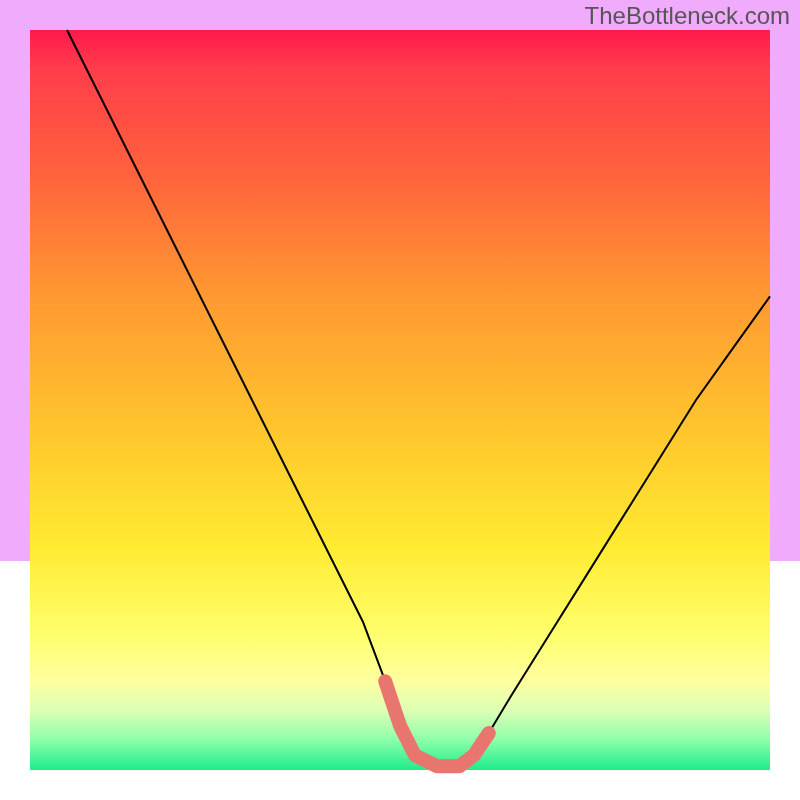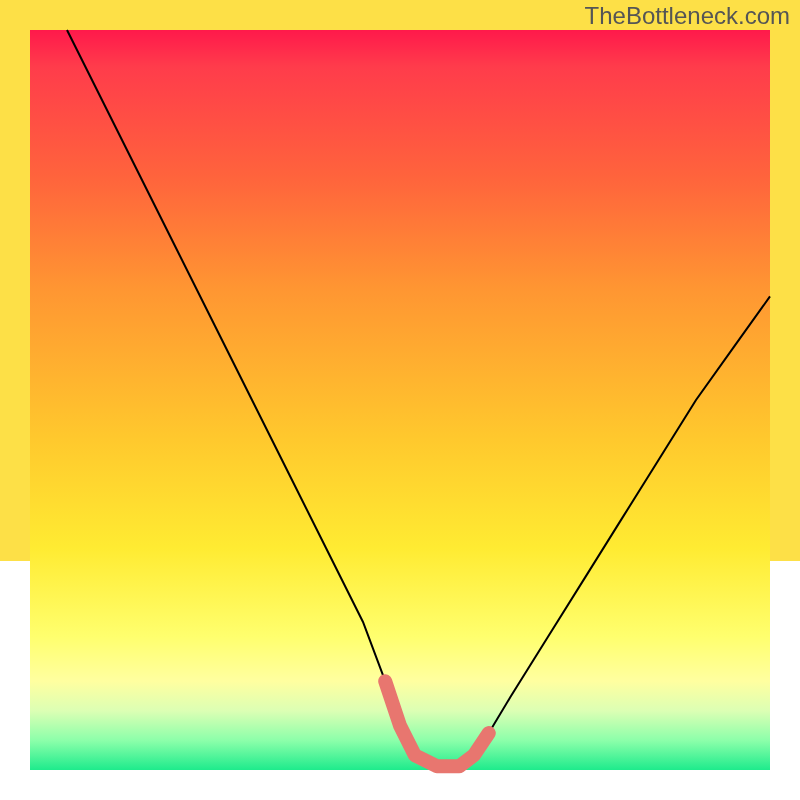--- a/index.html
+++ b/index.html
@@ -10,21 +10,21 @@
     background: #ffffff;
     position: relative;
     font-family: Arial, Helvetica, sans-serif;
   }
   .frame {
     position: absolute;
     top: 0;
     left: 0;
     width: 800px;
     height: 561px;
-    background: #fde047;
+    background: #f0abfc;
   }
   .plot {
     position: absolute;
     top: 30px;
     left: 30px;
     width: 740px;
     height: 740px;
     background: linear-gradient(
       to bottom,
       rgb(255, 25, 75) 0%,

